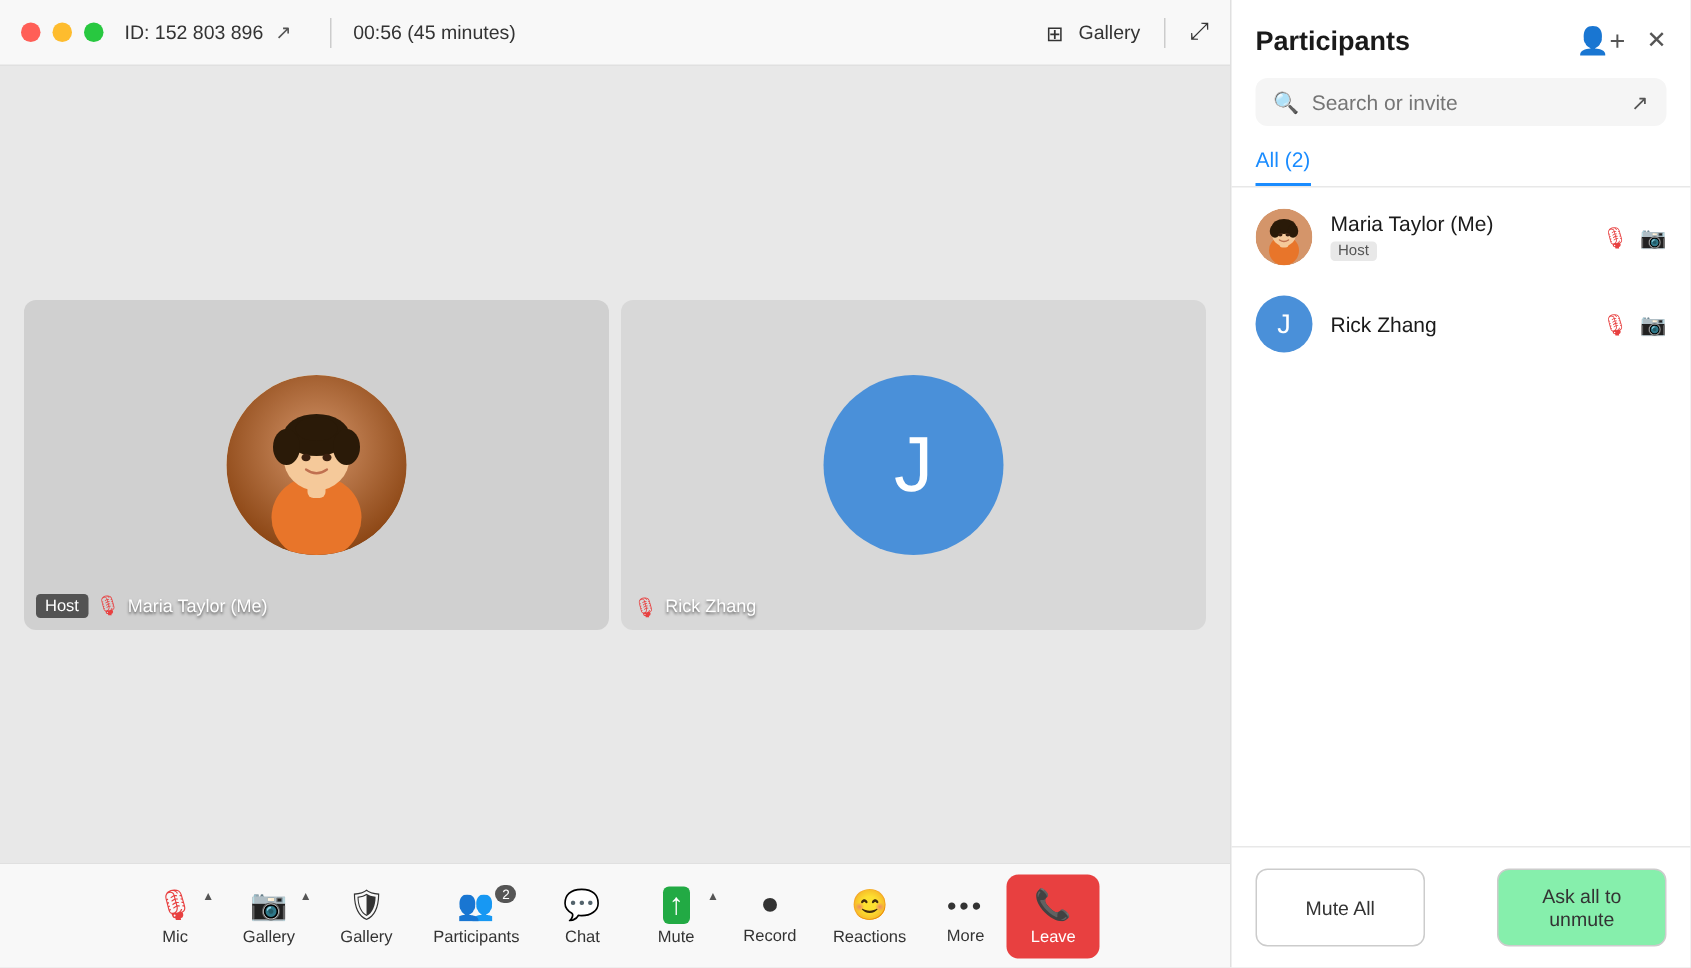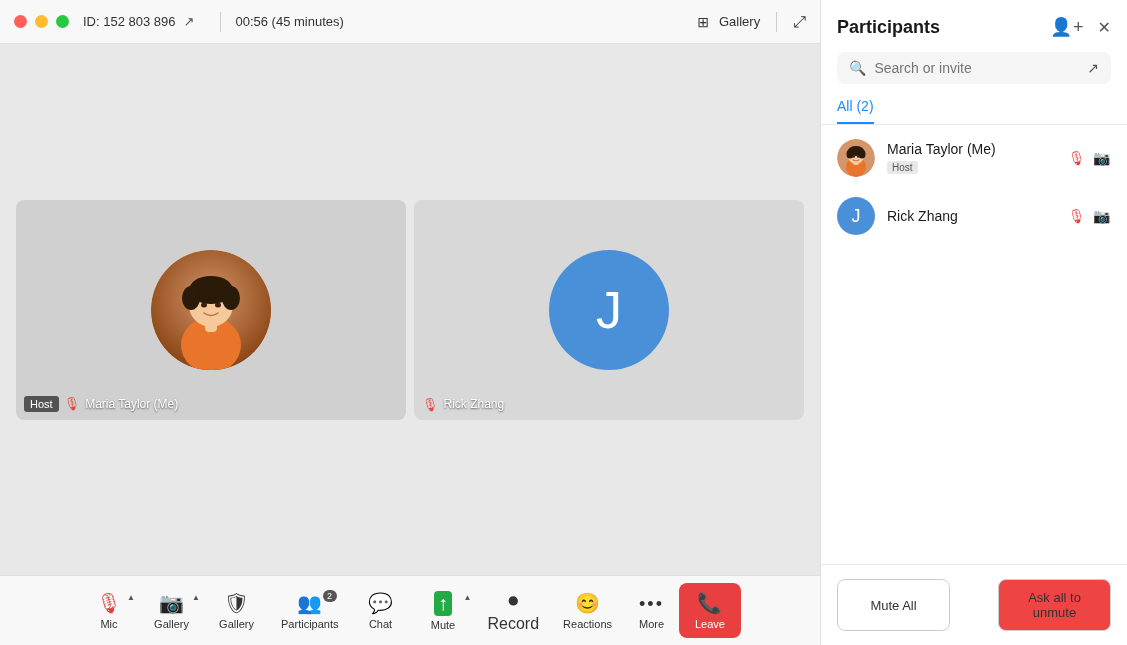--- a/index.html
+++ b/index.html
@@ -129,21 +129,21 @@
         </div>
 
         <div style="display:flex;flex-direction:column;align-items:center;gap:3px;padding:6px 12px;cursor:pointer;position:relative;min-width:65px;">
           <span style="font-size:20px;color:#333; background:#22aa44; border-radius:4px; padding:1px 4px; color:white;">↑</span>
           <span style="font-size:11px;color:#333;">Mute</span>
           <span style="position:absolute;top:8px;right:4px;font-size:8px;color:#555;">▲</span>
         </div>
 
         <div style="display:flex;flex-direction:column;align-items:center;gap:3px;padding:6px 12px;cursor:pointer;min-width:60px;">
           <span style="font-size:20px;color:#333;">⏺</span>
-          <span style="font-size:16px;color:#333;">Record</span>
+          <span style="font-size:11px;color:#333;">Record</span>
         </div>
 
         <div style="display:flex;flex-direction:column;align-items:center;gap:3px;padding:6px 12px;cursor:pointer;min-width:70px;">
           <span style="font-size:20px;color:#333;">😊</span>
           <span style="font-size:11px;color:#333;">Reactions</span>
         </div>
 
         <div style="display:flex;flex-direction:column;align-items:center;gap:3px;padding:6px 12px;cursor:pointer;min-width:55px;">
           <span style="font-size:18px;color:#333;letter-spacing:2px;margin-top:2px;">•••</span>
           <span style="font-size:11px;color:#333;">More</span>
@@ -212,17 +212,17 @@
           </div>
           <div style="display:flex;gap:8px;align-items:center;">
             <span style="color:#e84040;font-size:14px;">🎙</span>
             <span style="color:#e84040;font-size:14px;">📷</span>
           </div>
         </div>
       </div>
 
       <div style="padding:14px 16px;display:flex;gap:20px;border-top:1px solid #e8e8e8;">
         <button style="flex:1;padding:10px;border-radius:8px;border:1px solid #ccc;background:white;font-size:13px;color:#333;cursor:pointer;font-weight:500;">Mute All</button>
-        <button style="flex:1;padding:10px;border-radius:8px;border:1px solid #ccc;background:#ef4444;font-size:13px;color:#333;cursor:pointer;font-weight:500;margin-left:28px;">Ask all to unmute</button>
+        <button style="flex:1;padding:10px;border-radius:8px;border:1px solid #ccc;background:#86efac;font-size:13px;color:#333;cursor:pointer;font-weight:500;margin-left:28px;">Ask all to unmute</button>
       </div>
     </div>
   </div>
 </div>
 
 </body></html>

